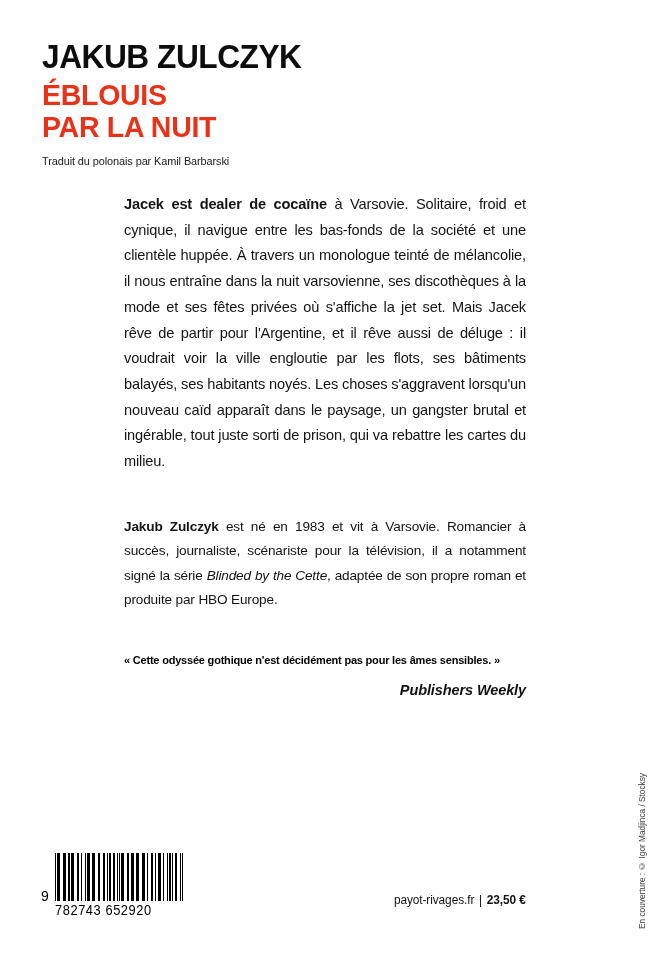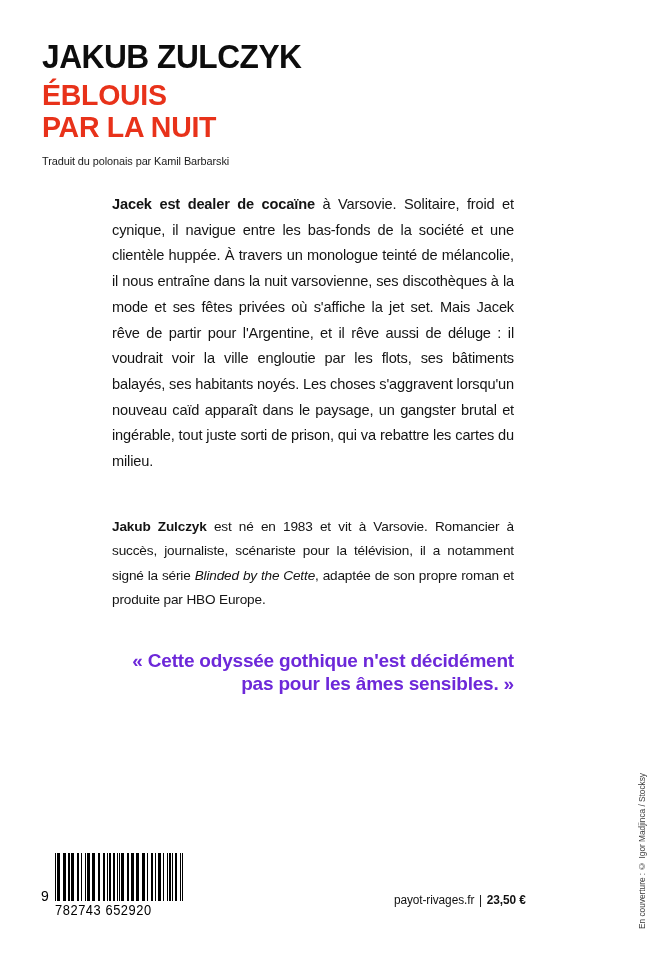--- a/index.html
+++ b/index.html
@@ -54,21 +54,21 @@
     color: #1a1a1a;
     letter-spacing: -0.1px;
     transform: scaleX(0.95);
     transform-origin: left center;
     white-space: nowrap;
   }
 
   
   #copy {
     position: absolute;
-    left: 112px;
+    left: 124px;
     top: 192px;
     width: 402px;
   }
   .para {
     font-size: 14.6px;
     line-height: 25.7px;
     color: #141414;
     text-align: justify;
     letter-spacing: -0.15px;
     margin: 0;
@@ -83,26 +83,26 @@
     margin-top: 40px;
     font-size: 13.6px;
     line-height: 24.5px;
   }
 
   
   #quote-block {
     margin-top: 36px;
   }
   #quote {
-    color: #6d28d9;
-    font-weight: 700;
-    font-size: 19px;
+    color: #000000;
+    font-weight: 700;
+    font-size: 11px;
     line-height: 23px;
     letter-spacing: -0.2px;
-    text-align: right;
+    text-align: left;
     margin: 0;
   }
   #quote-source {
     margin-top: 10px;
     text-align: right;
     font-weight: 700;
     font-style: italic;
     font-size: 14.5px;
     color: #111111;
     letter-spacing: -0.1px;
@@ -193,20 +193,21 @@
   </div>
 
   <div id="copy">
 
     <p class="para" id="synopsis"><b class="lead">Jacek est dealer de cocaïne</b><span> à Varsovie. Solitaire, froid et cynique, il navigue entre les bas-fonds de la société et une clientèle huppée. À travers un monologue teinté de mélancolie, il nous entraîne dans la nuit varsovienne, ses discothèques à la mode et ses fêtes privées où s'affiche la jet set. Mais Jacek rêve de partir pour l'Argentine, et il rêve aussi de déluge : il voudrait voir la ville engloutie par les flots, ses bâtiments balayés, ses habitants noyés. Les choses s'aggravent lorsqu'un nouveau caïd apparaît dans le paysage, un gangster brutal et ingérable, tout juste sorti de prison, qui va rebattre les cartes du milieu.</span></p>
 
     <p class="para" id="bio"><b>Jakub Zulczyk</b><span> est né en 1983 et vit à Varsovie. Romancier à succès, journaliste, scénariste pour la télévision, il a notamment signé la série </span><i>Blinded by the Cette</i><span>, adaptée de son propre roman et produite par HBO Europe.</span></p>
 
     <div id="quote-block">
       <p id="quote">« Cette odyssée gothique n'est décidément pas pour les âmes sensibles. »</p>
+      <div id="quote-source">Publishers Weekly</div>
     </div>
 
   </div>
 
   <div id="barcode-area">
     <div id="isbn-lead">9</div>
     <div id="barcode-bars">
         <span style="flex: 1 0 auto; width: 0.78125%;"></span>
         <span style="flex: 1 0 auto; width: 0.78125%; background: rgb(255, 255, 255);"></span>
         <span style="flex: 1 0 auto; width: 0.78125%;"></span>

